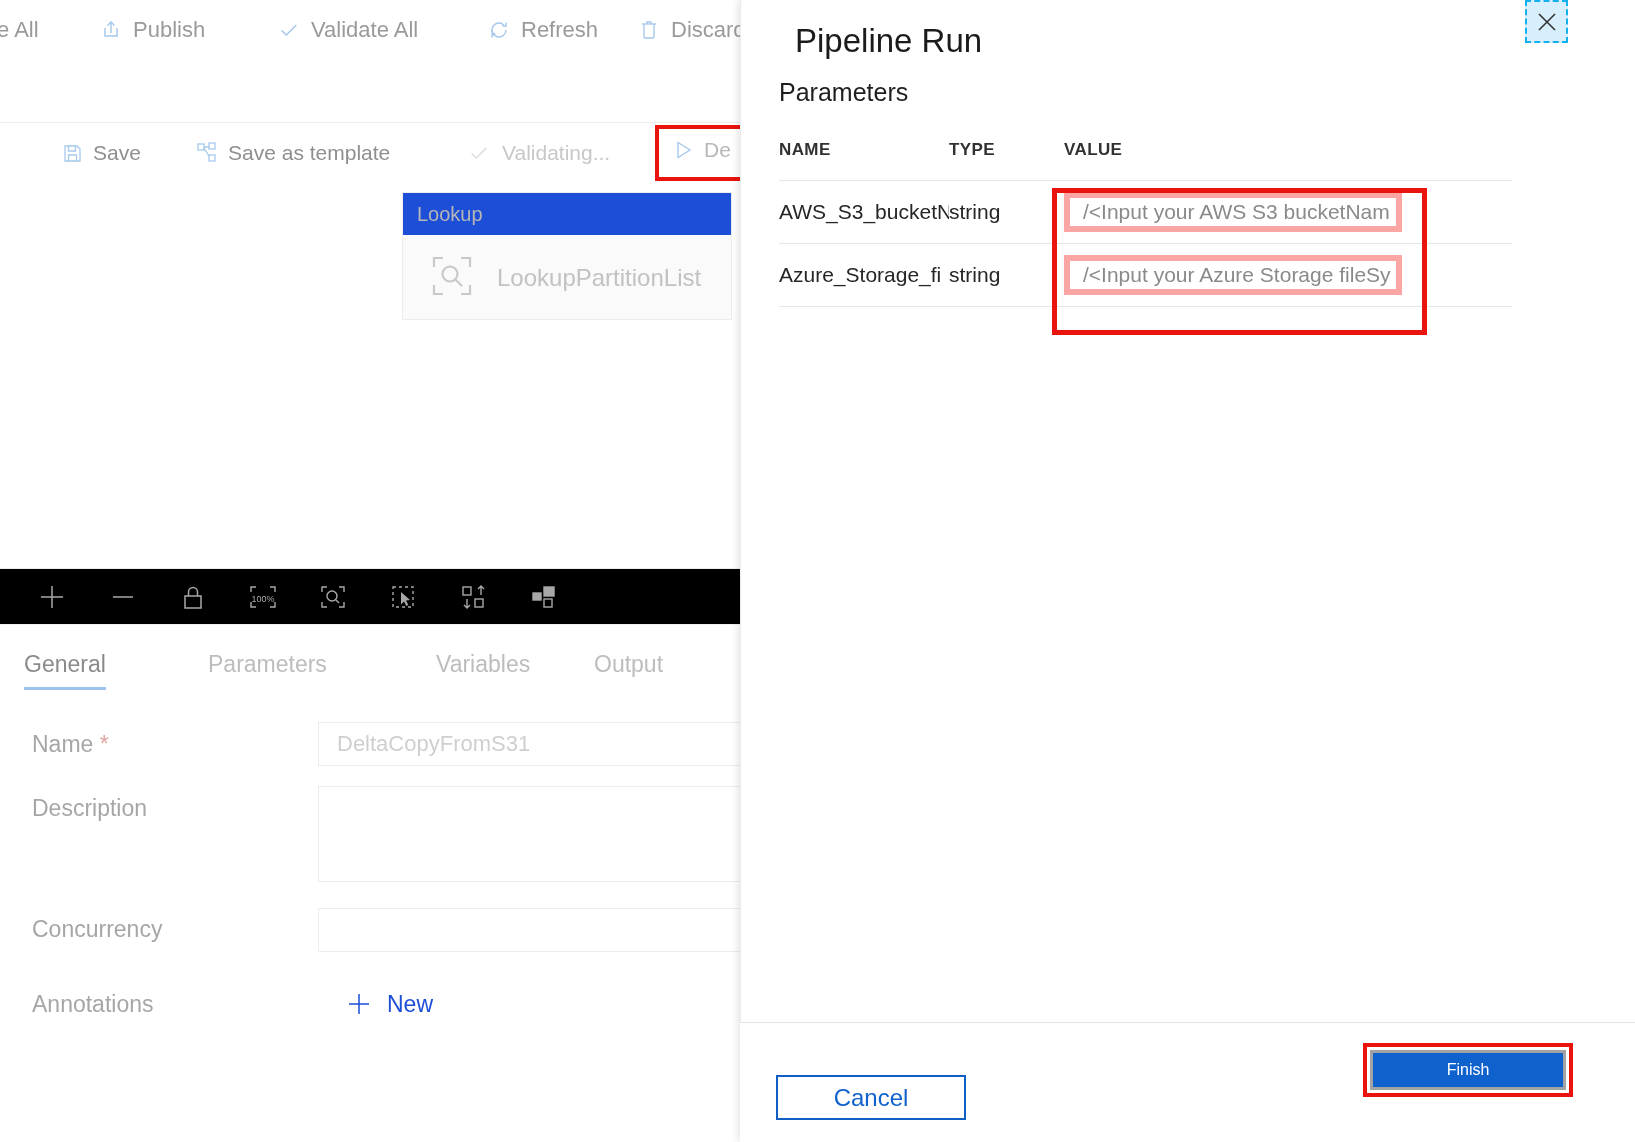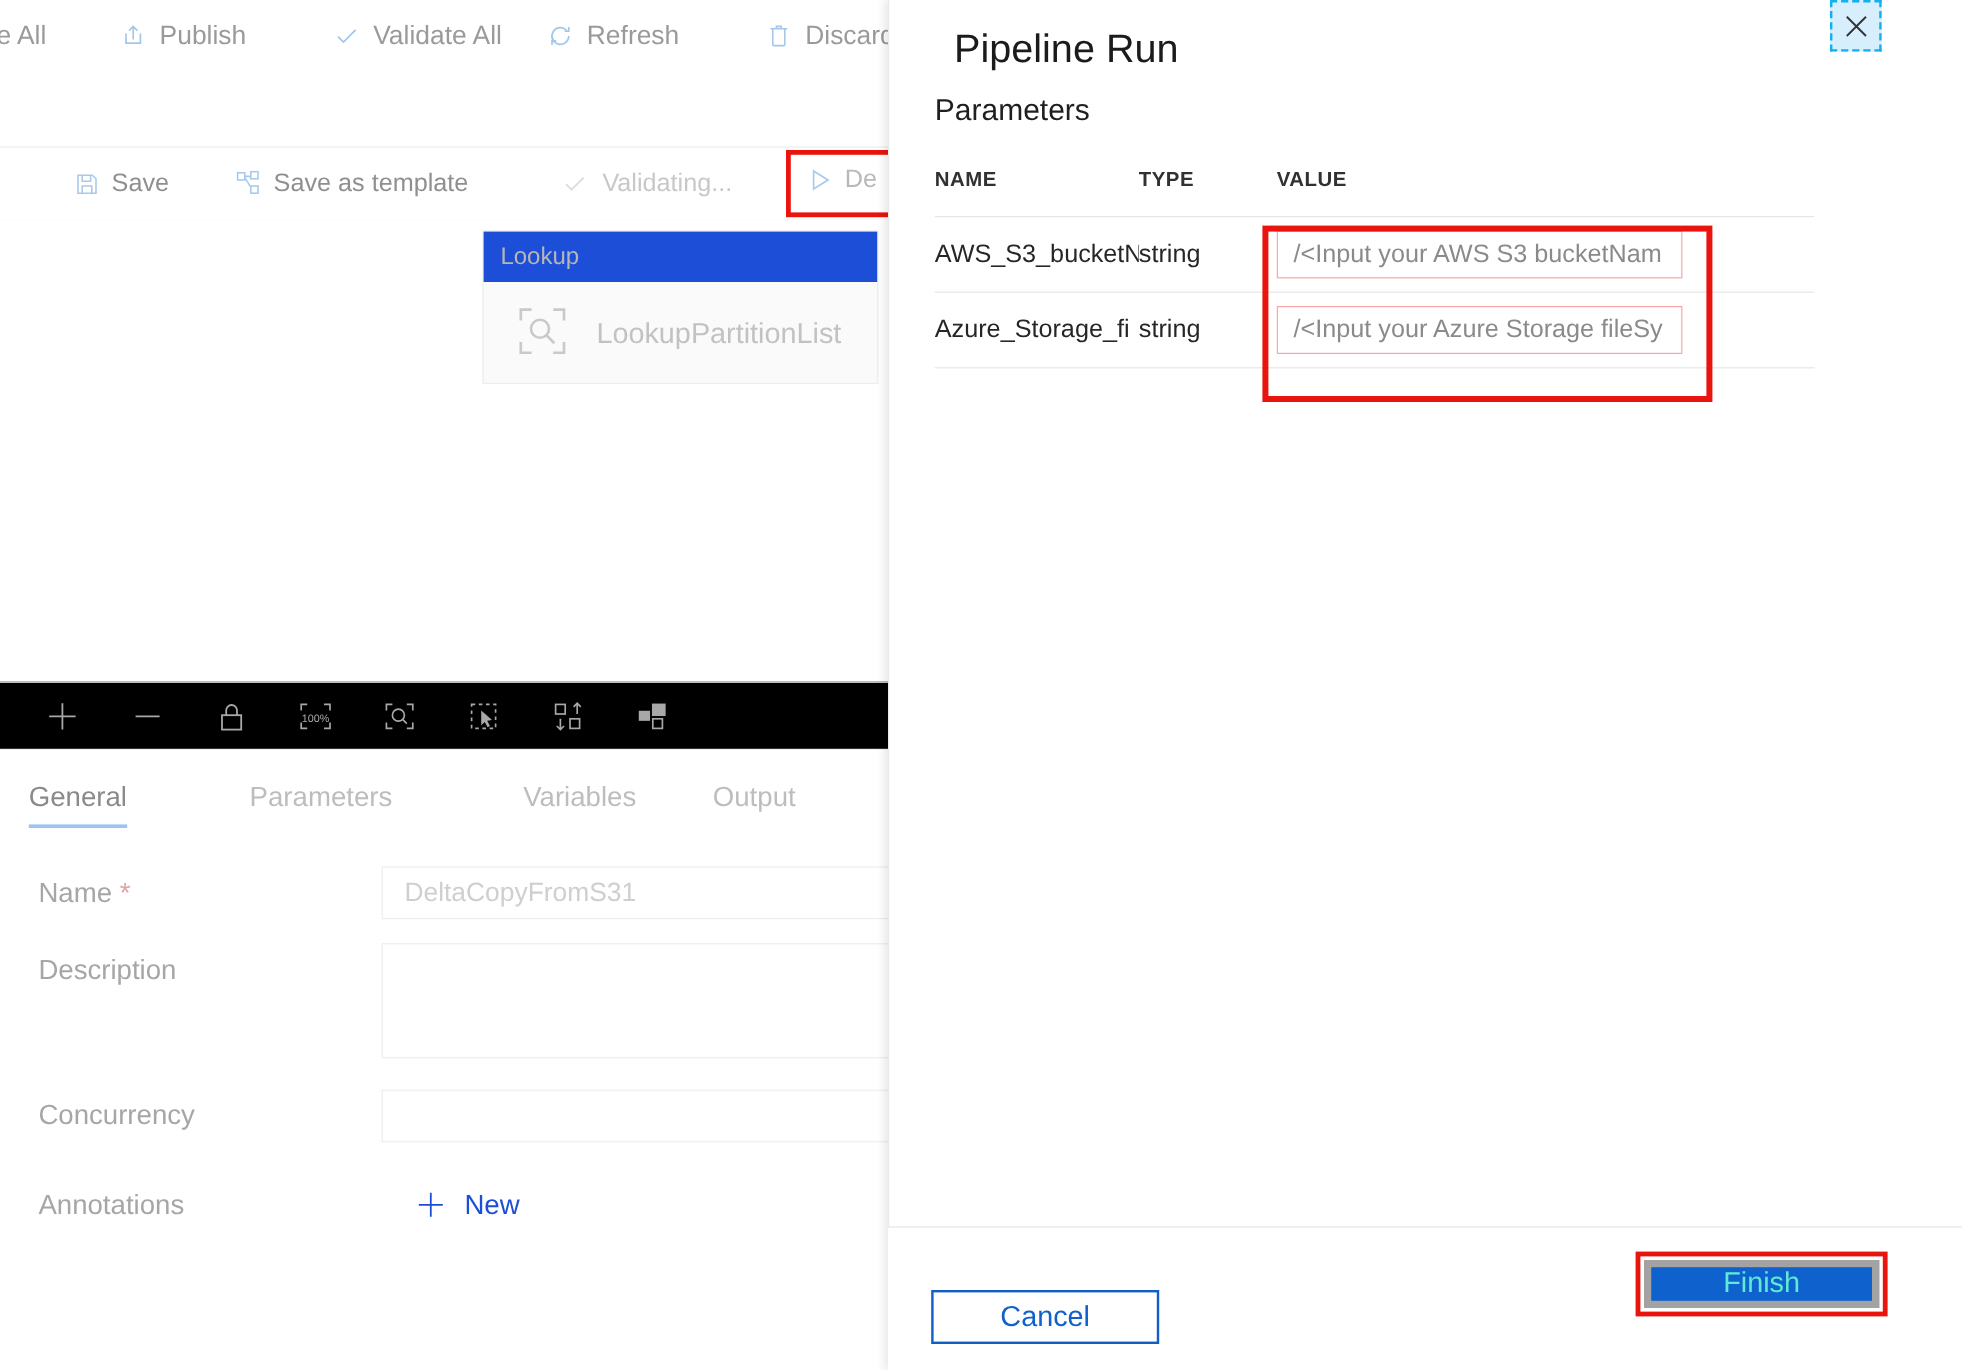--- a/index.html
+++ b/index.html
@@ -278,21 +278,21 @@
     white-space: nowrap;
   }
   #param-table .cell-type {
     width: 115px; flex: 0 0 115px;
     white-space: nowrap;
   }
   #param-table .cell-value { flex: 1 1 auto; }
   .value-input {
     width: 338px;
     height: 40px;
-    border: 1px solid #fca5a5;
+    border: 6px solid #fca5a5;
     box-sizing: border-box;
     display: flex; align-items: center;
     padding-left: 13px;
     font-size: 21px;
     color: #8a8a8a;
     background: #ffffff;
     overflow: hidden;
     white-space: nowrap;
   }
 
@@ -329,24 +329,24 @@
     position: absolute;
     left: 623px; top: 20px;
     width: 210px; height: 54px;
     border: 4px solid #e8140d;
     box-sizing: border-box;
     padding: 3px;
   }
   #finish-btn {
     width: 100%; height: 100%;
     background: #0f62cd;
-    color: #5eead4;
-    font-size: 24px;
+    color: #ffffff;
+    font-size: 16px;
     display: flex; align-items: center; justify-content: center;
-    border: 6px solid #a3a3a3;
+    border: 3px solid #a3a3a3;
     box-sizing: border-box;
   }
 </style>
 </head>
 <body>
 
 <div id="left-app">
 
   <div id="global-toolbar">
     <div class="gt-item" style="position:absolute;left:-14px;">
@@ -363,21 +363,21 @@
       <span>Publish</span>
     </div>
     <div class="gt-item" style="position:absolute;left:278px;">
       <span class="gt-icon">
         <svg width="24" height="24" viewBox="0 0 24 24" fill="none" stroke="currentColor" stroke-width="1.6">
           <path d="M4 12.5l5 5L20 6.5"></path>
         </svg>
       </span>
       <span>Validate All</span>
     </div>
-    <div class="gt-item" style="position:absolute;left:456px;">
+    <div class="gt-item" style="position:absolute;left:488px;">
       <span class="gt-icon">
         <svg width="22" height="22" viewBox="0 0 22 22" fill="none" stroke="currentColor" stroke-width="1.4">
           <path d="M18 11a7 7 0 1 1-2.1-5"></path>
             <path d="M18 3.5V7h-3.5"></path>
           <path d="M4 11a7 7 0 0 0 2.1 5"></path>
             <path d="M4 18.5V15h3.5"></path>
         </svg>
       </span>
       <span>Refresh</span>
     </div>

